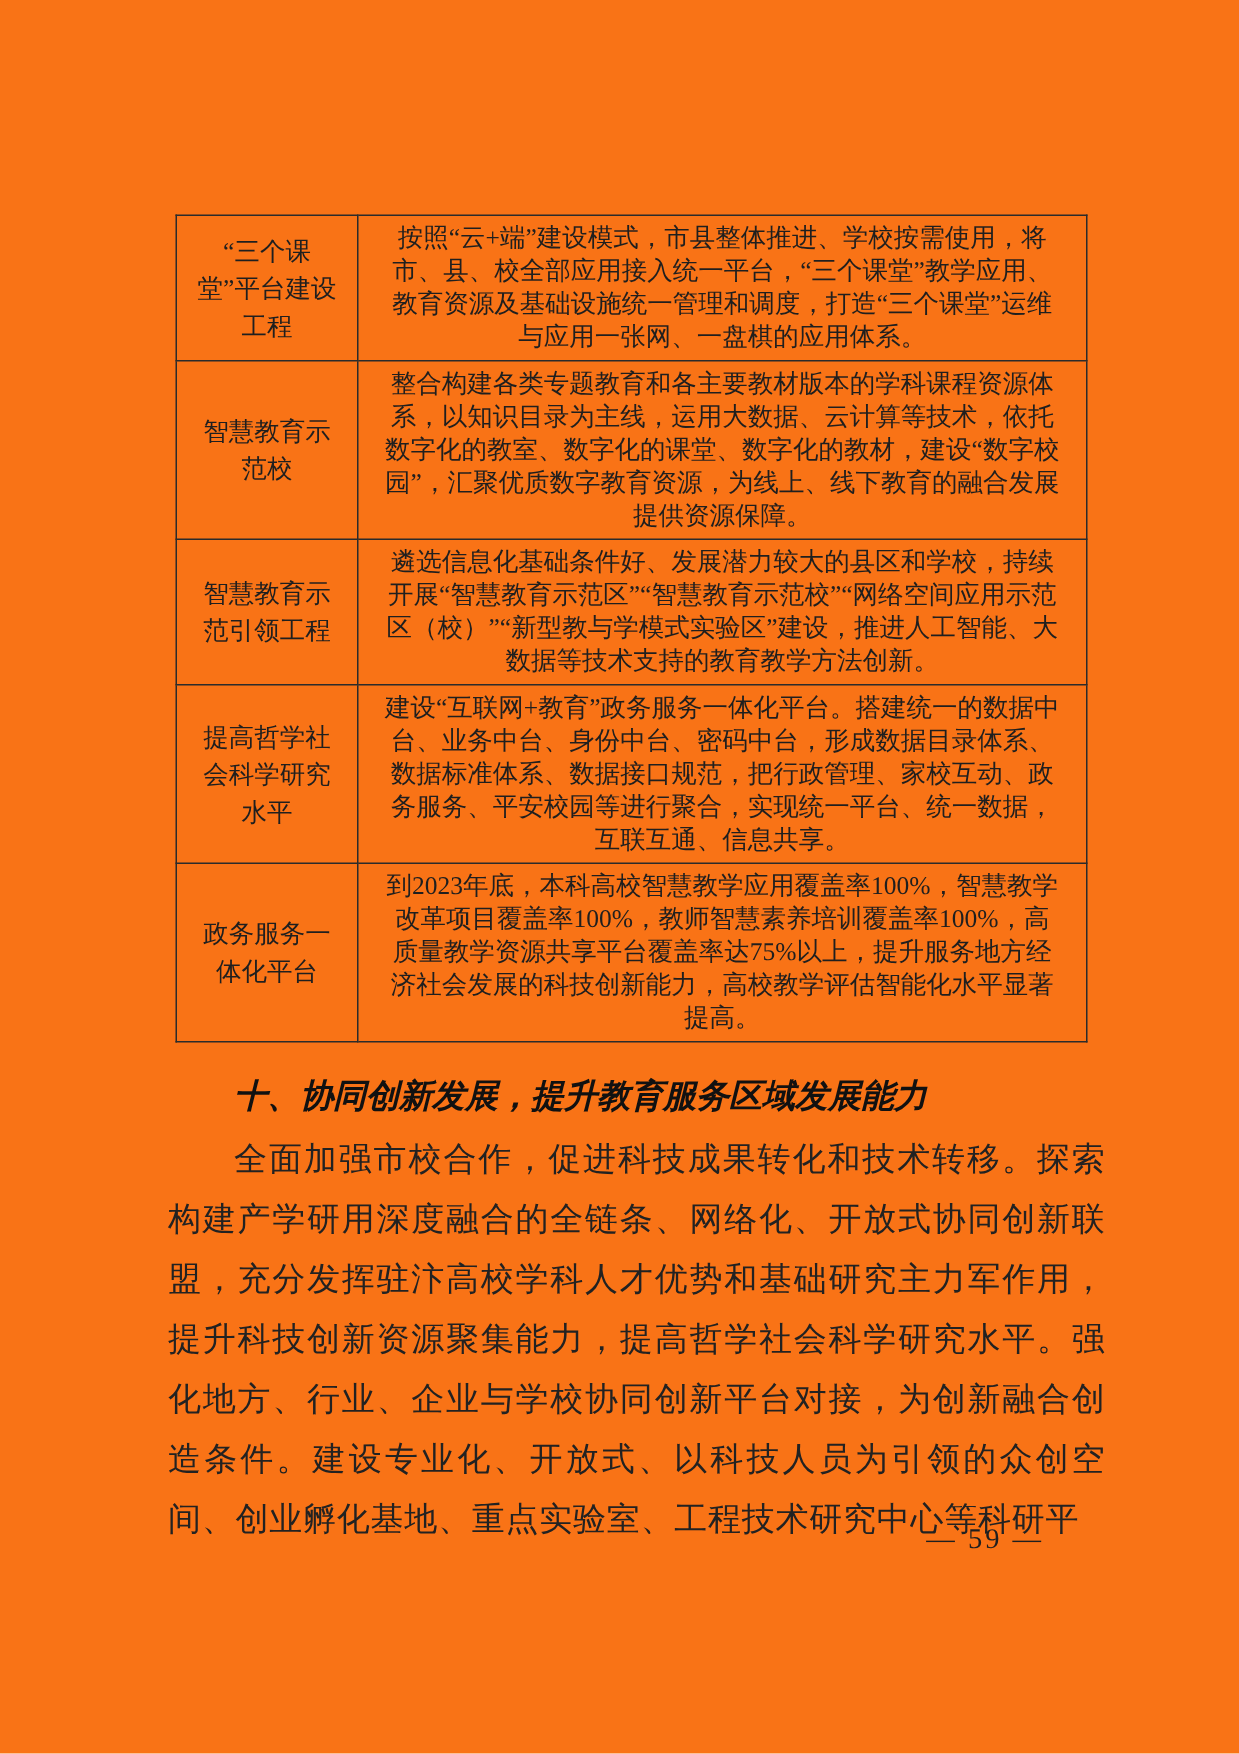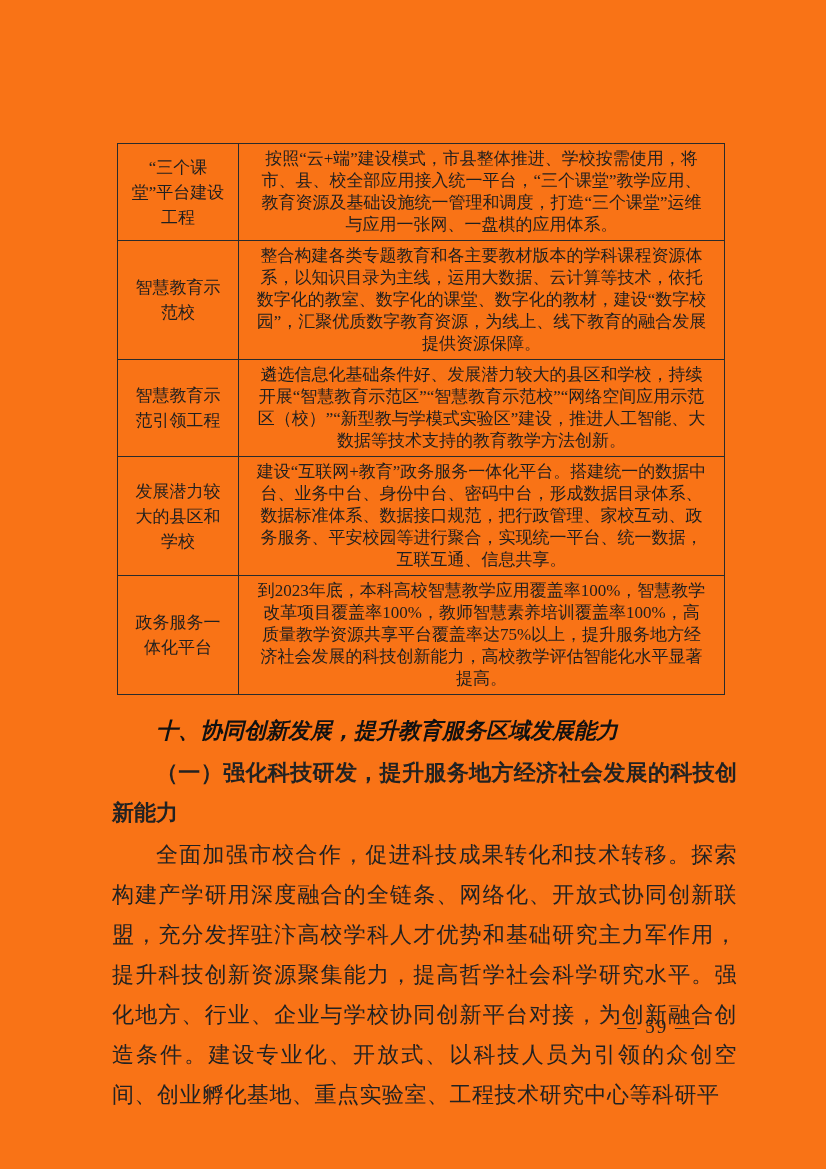--- a/index.html
+++ b/index.html
@@ -96,32 +96,31 @@
         </tr>
         <tr>
           <td class="proj-label">智慧教育示范校</td>
           <td class="proj-desc">整合构建各类专题教育和各主要教材版本的学科课程资源体系，以知识目录为主线，运用大数据、云计算等技术，依托数字化的教室、数字化的课堂、数字化的教材，建设“数字校园”，汇聚优质数字教育资源，为线上、线下教育的融合发展提供资源保障。</td>
         </tr>
         <tr>
           <td class="proj-label">智慧教育示范引领工程</td>
           <td class="proj-desc">遴选信息化基础条件好、发展潜力较大的县区和学校，持续开展“智慧教育示范区”“智慧教育示范校”“网络空间应用示范区（校）”“新型教与学模式实验区”建设，推进人工智能、大数据等技术支持的教育教学方法创新。</td>
         </tr>
         <tr>
-          <td class="proj-label">发展潜力较大的县区和学校</td>
+          <td class="proj-label">提高哲学社会科学研究水平</td>
           <td class="proj-desc">建设“互联网+教育”政务服务一体化平台。搭建统一的数据中台、业务中台、身份中台、密码中台，形成数据目录体系、数据标准体系、数据接口规范，把行政管理、家校互动、政务服务、平安校园等进行聚合，实现统一平台、统一数据，互联互通、信息共享。</td>
         </tr>
         <tr>
           <td class="proj-label">政务服务一体化平台</td>
           <td class="proj-desc">到2023年底，本科高校智慧教学应用覆盖率100%，智慧教学改革项目覆盖率100%，教师智慧素养培训覆盖率100%，高质量教学资源共享平台覆盖率达75%以上，提升服务地方经济社会发展的科技创新能力，高校教学评估智能化水平显著提高。</td>
         </tr>
       </tbody>
     </table>
 
     <h2 class="section-heading">十、协同创新发展，提升教育服务区域发展能力</h2>
 
-    <h3 class="subsection-heading">（一）强化科技研发，提升服务地方经济社会发展的科技创新能力</h3>
 
     <p class="body-paragraph">全面加强市校合作，促进科技成果转化和技术转移。探索构建产学研用深度融合的全链条、网络化、开放式协同创新联盟，充分发挥驻汴高校学科人才优势和基础研究主力军作用，提升科技创新资源聚集能力，提高哲学社会科学研究水平。强化地方、行业、企业与学校协同创新平台对接，为创新融合创造条件。建设专业化、开放式、以科技人员为引领的众创空间、创业孵化基地、重点实验室、工程技术研究中心等科研平</p>
 
   </div>
 
   <div class="page-number">— 59 —</div>
 </div>
 
 </body></html>

